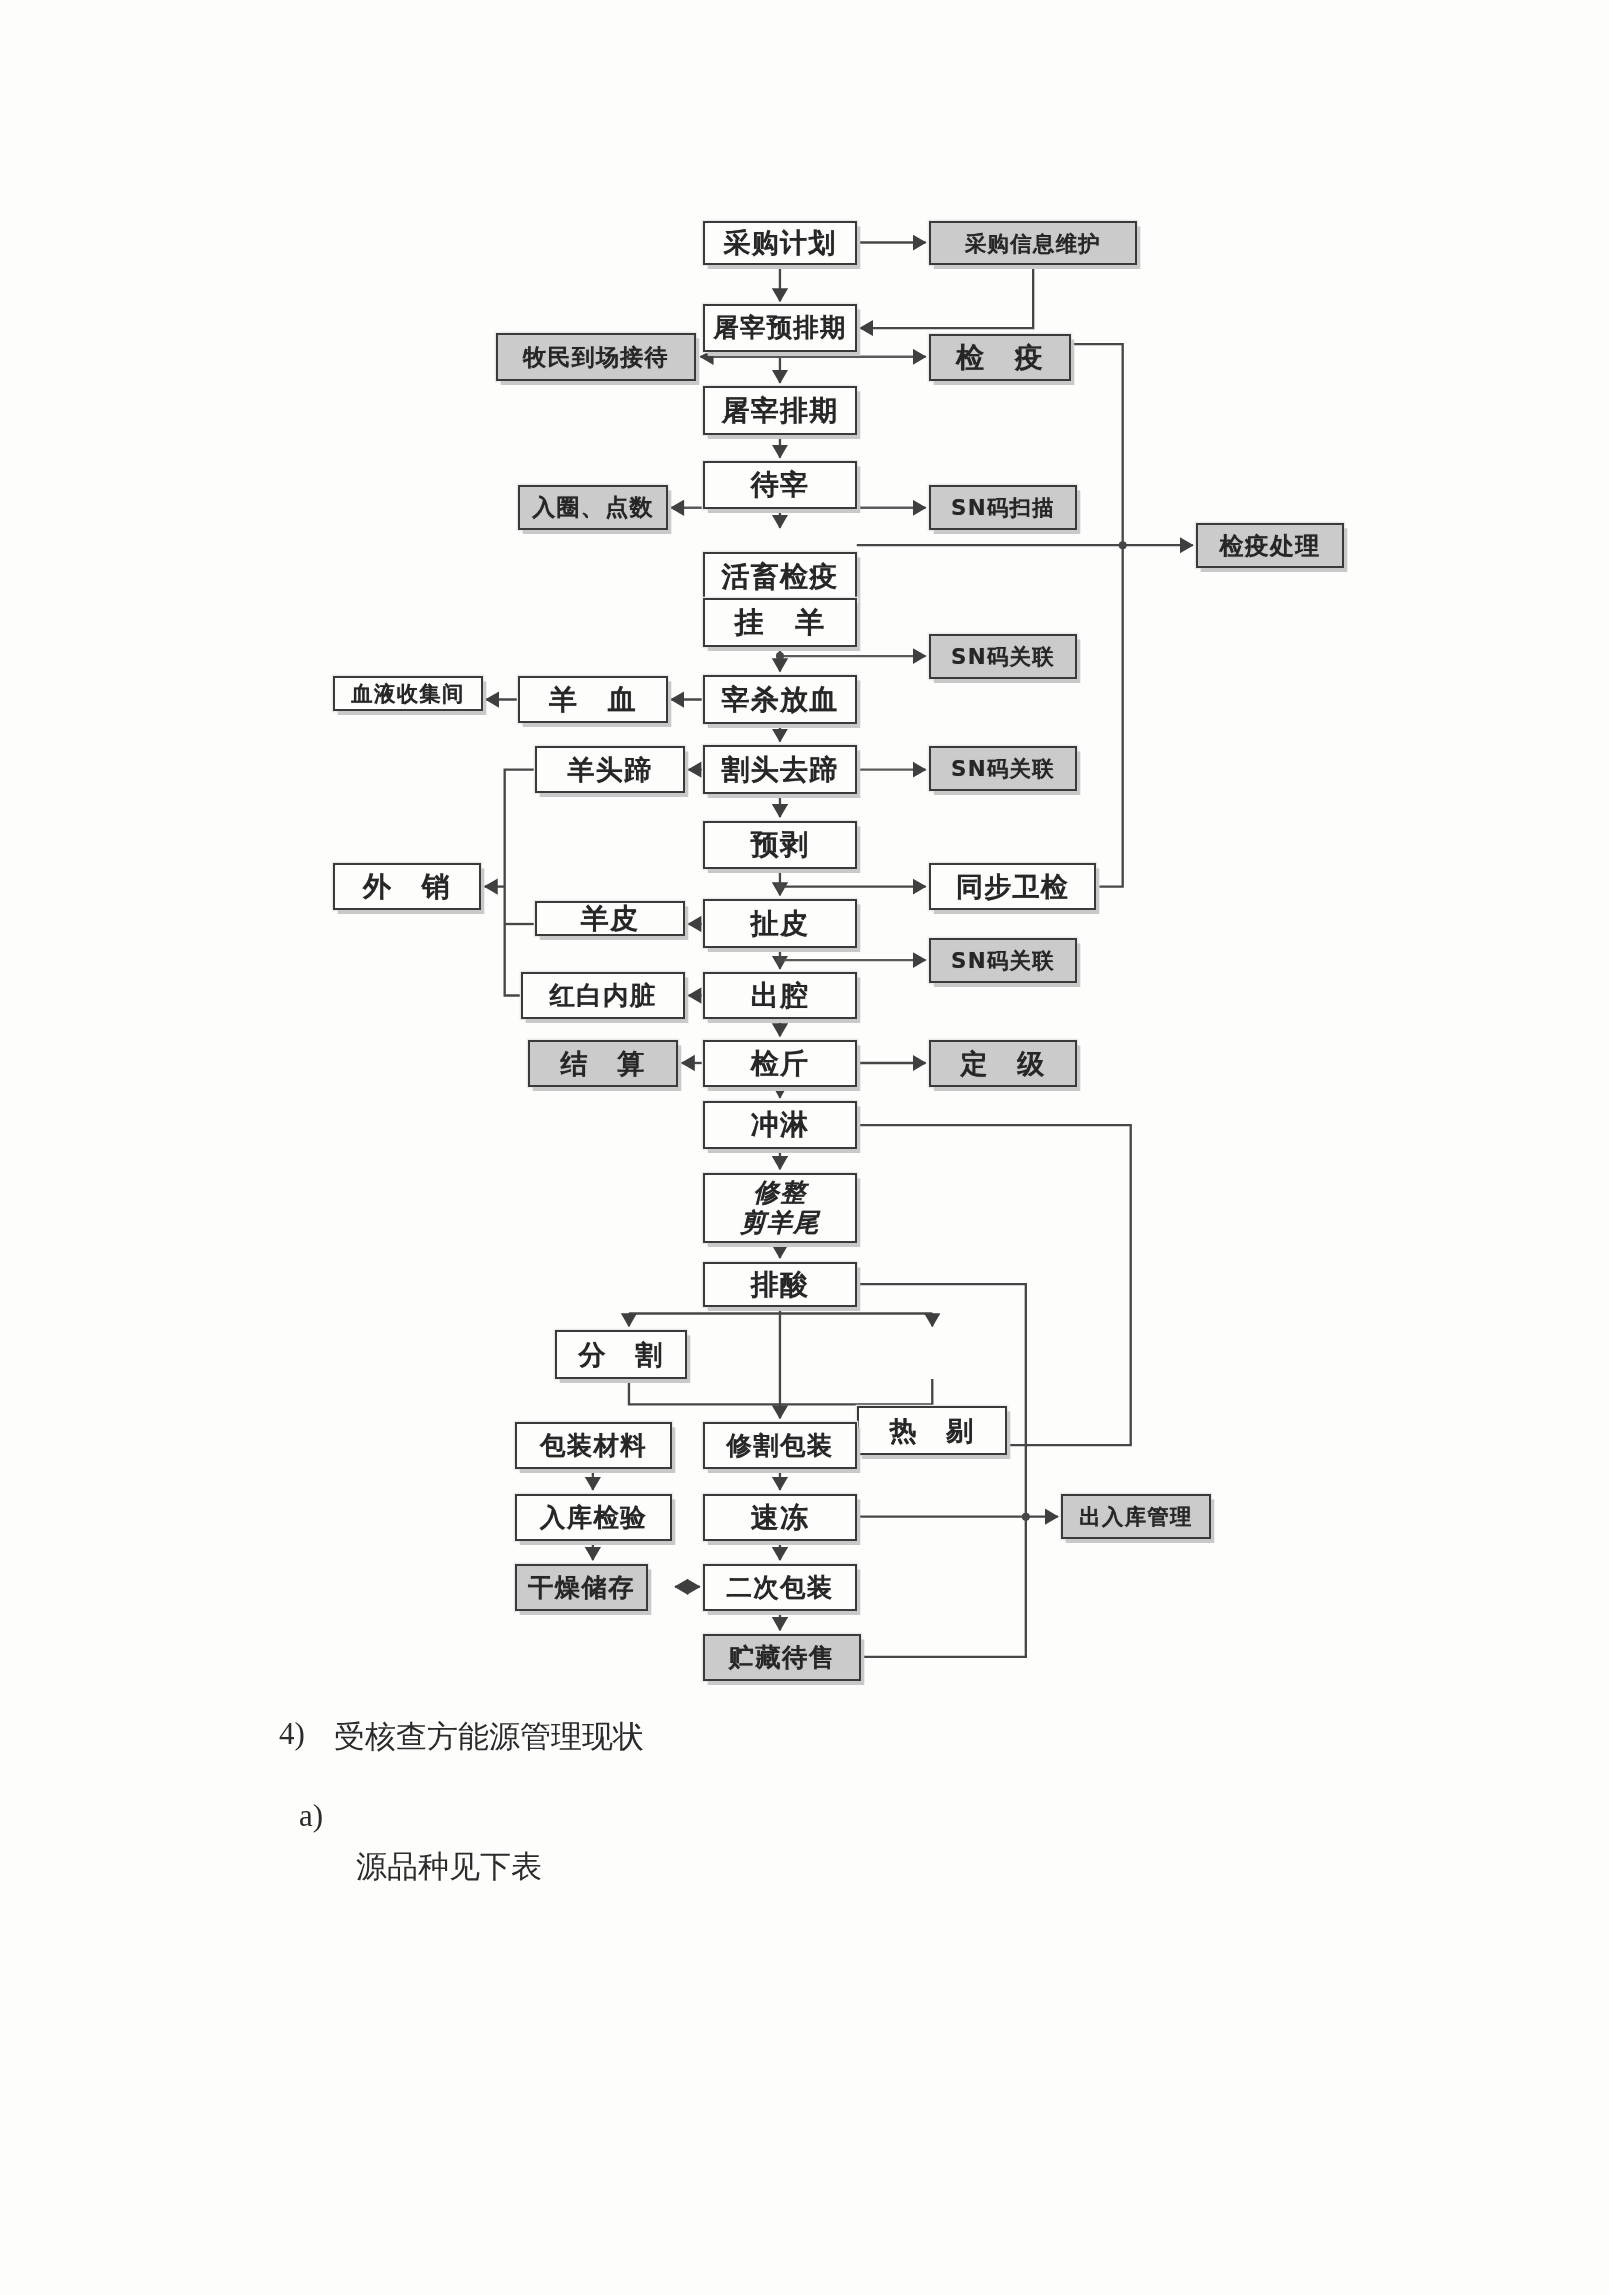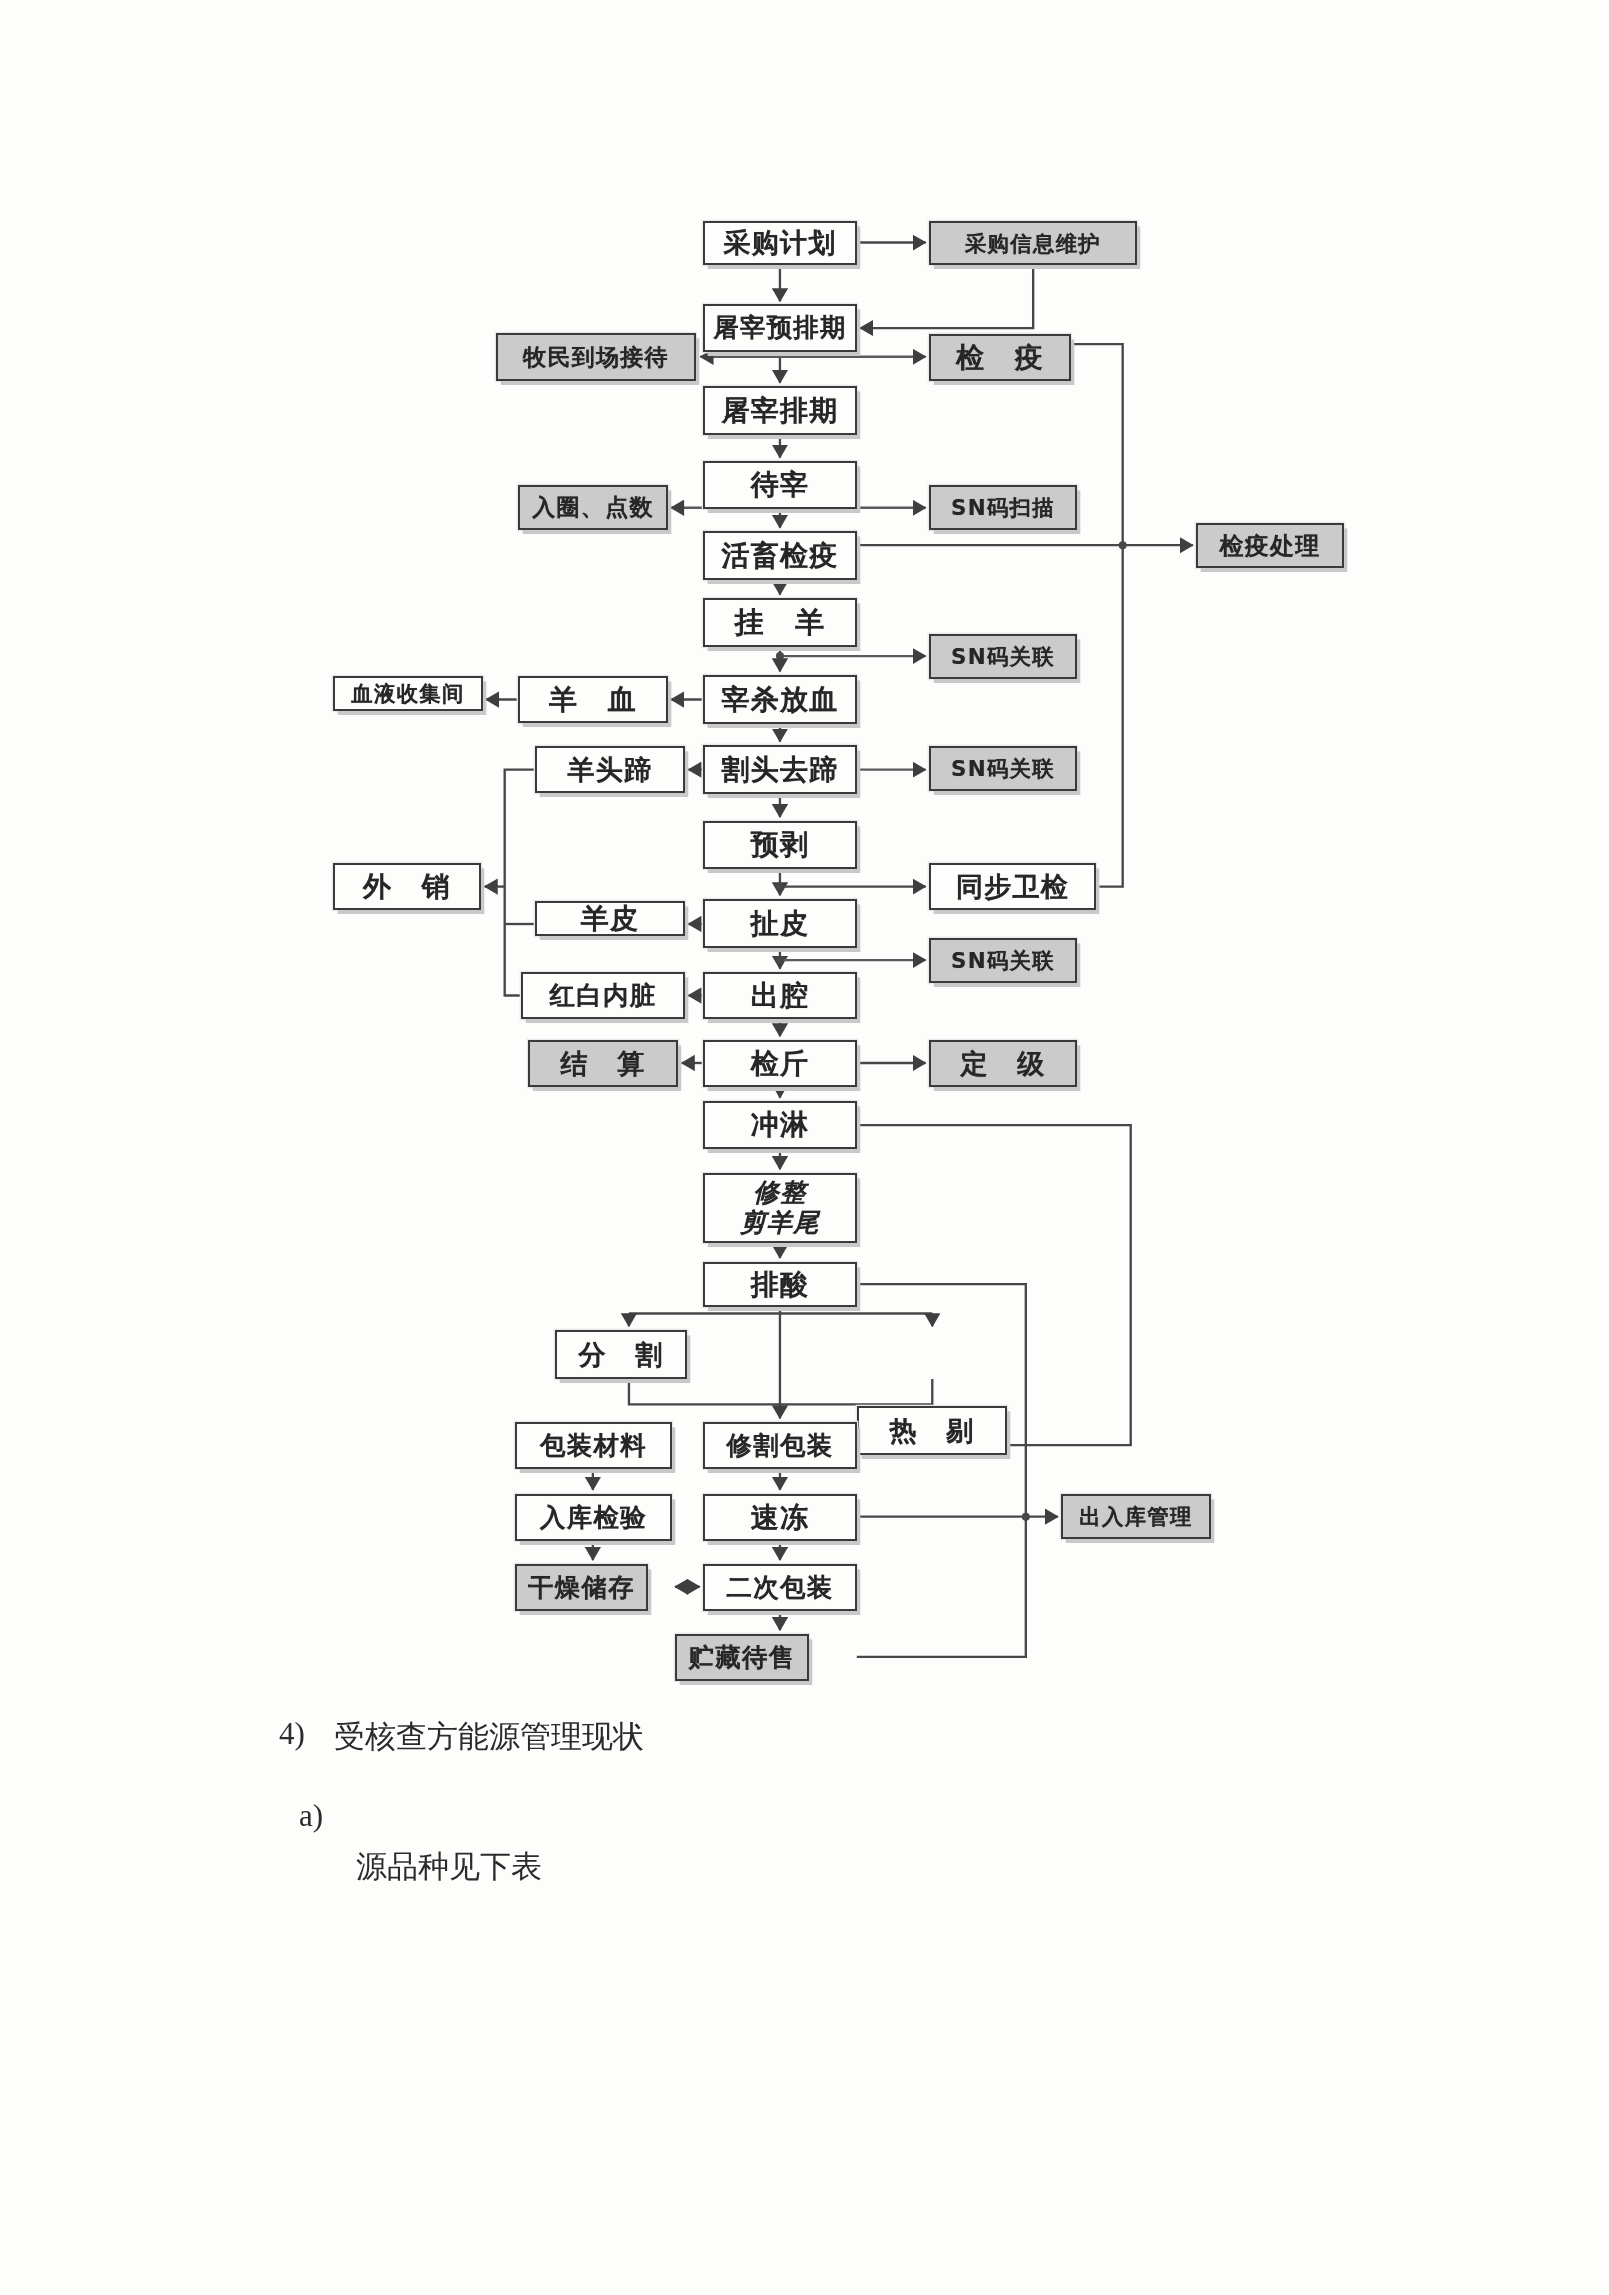--- a/index.html
+++ b/index.html
@@ -125,21 +125,21 @@
       </div>
     <div class="node" style="left:703px;top:461px;width:154px;height:48px;font-size:28px">
         <span>待宰</span>
       </div>
     <div class="node shaded" style="left:518px;top:485px;width:150px;height:45px;font-size:23px">
         <span>入圈、点数</span>
       </div>
     <div class="node shaded" style="left:929px;top:485px;width:148px;height:45px;font-size:21.4px">
         <span>SN码扫描</span>
       </div>
-    <div class="node" style="left:703px;top:531px;width:154px;height:49px;font-size:28px">
+    <div class="node" style="left:703px;top:552px;width:154px;height:49px;font-size:28px">
         <span>活畜检疫</span>
       </div>
     <div class="node shaded" style="left:1196px;top:523px;width:148px;height:45px;font-size:24px">
         <span>检疫处理</span>
       </div>
     <div class="node" style="left:703px;top:598px;width:154px;height:49px;font-size:29px">
         <span>挂　羊</span>
       </div>
     <div class="node shaded" style="left:929px;top:634px;width:148px;height:45px;font-size:21.4px">
         <span>SN码关联</span>
@@ -225,21 +225,21 @@
       </div>
     <div class="node shaded" style="left:1061px;top:1494px;width:150px;height:45px;font-size:21.4px">
         <span>出入库管理</span>
       </div>
     <div class="node shaded" style="left:515px;top:1564px;width:133px;height:47px;font-size:25.4px">
         <span>干燥储存</span>
       </div>
     <div class="node" style="left:703px;top:1564px;width:154px;height:47px;font-size:25.4px">
         <span>二次包装</span>
       </div>
-    <div class="node shaded" style="left:675px;top:1634px;width:134px;height:47px;font-size:25.4px">
+    <div class="node shaded" style="left:703px;top:1634px;width:158px;height:47px;font-size:25.4px">
         <span>贮藏待售</span>
       </div>
   </div>
 
   <span class="bodytext" style="left:279px;top:1716px">4)</span>
   <span class="bodytext" style="left:334px;top:1716px">受核查方能源管理现状</span>
   <span class="bodytext" style="left:299px;top:1798px">a)</span>
   <span class="bodytext" style="left:356px;top:1846px">源品种见下表</span>
 
 </div>

